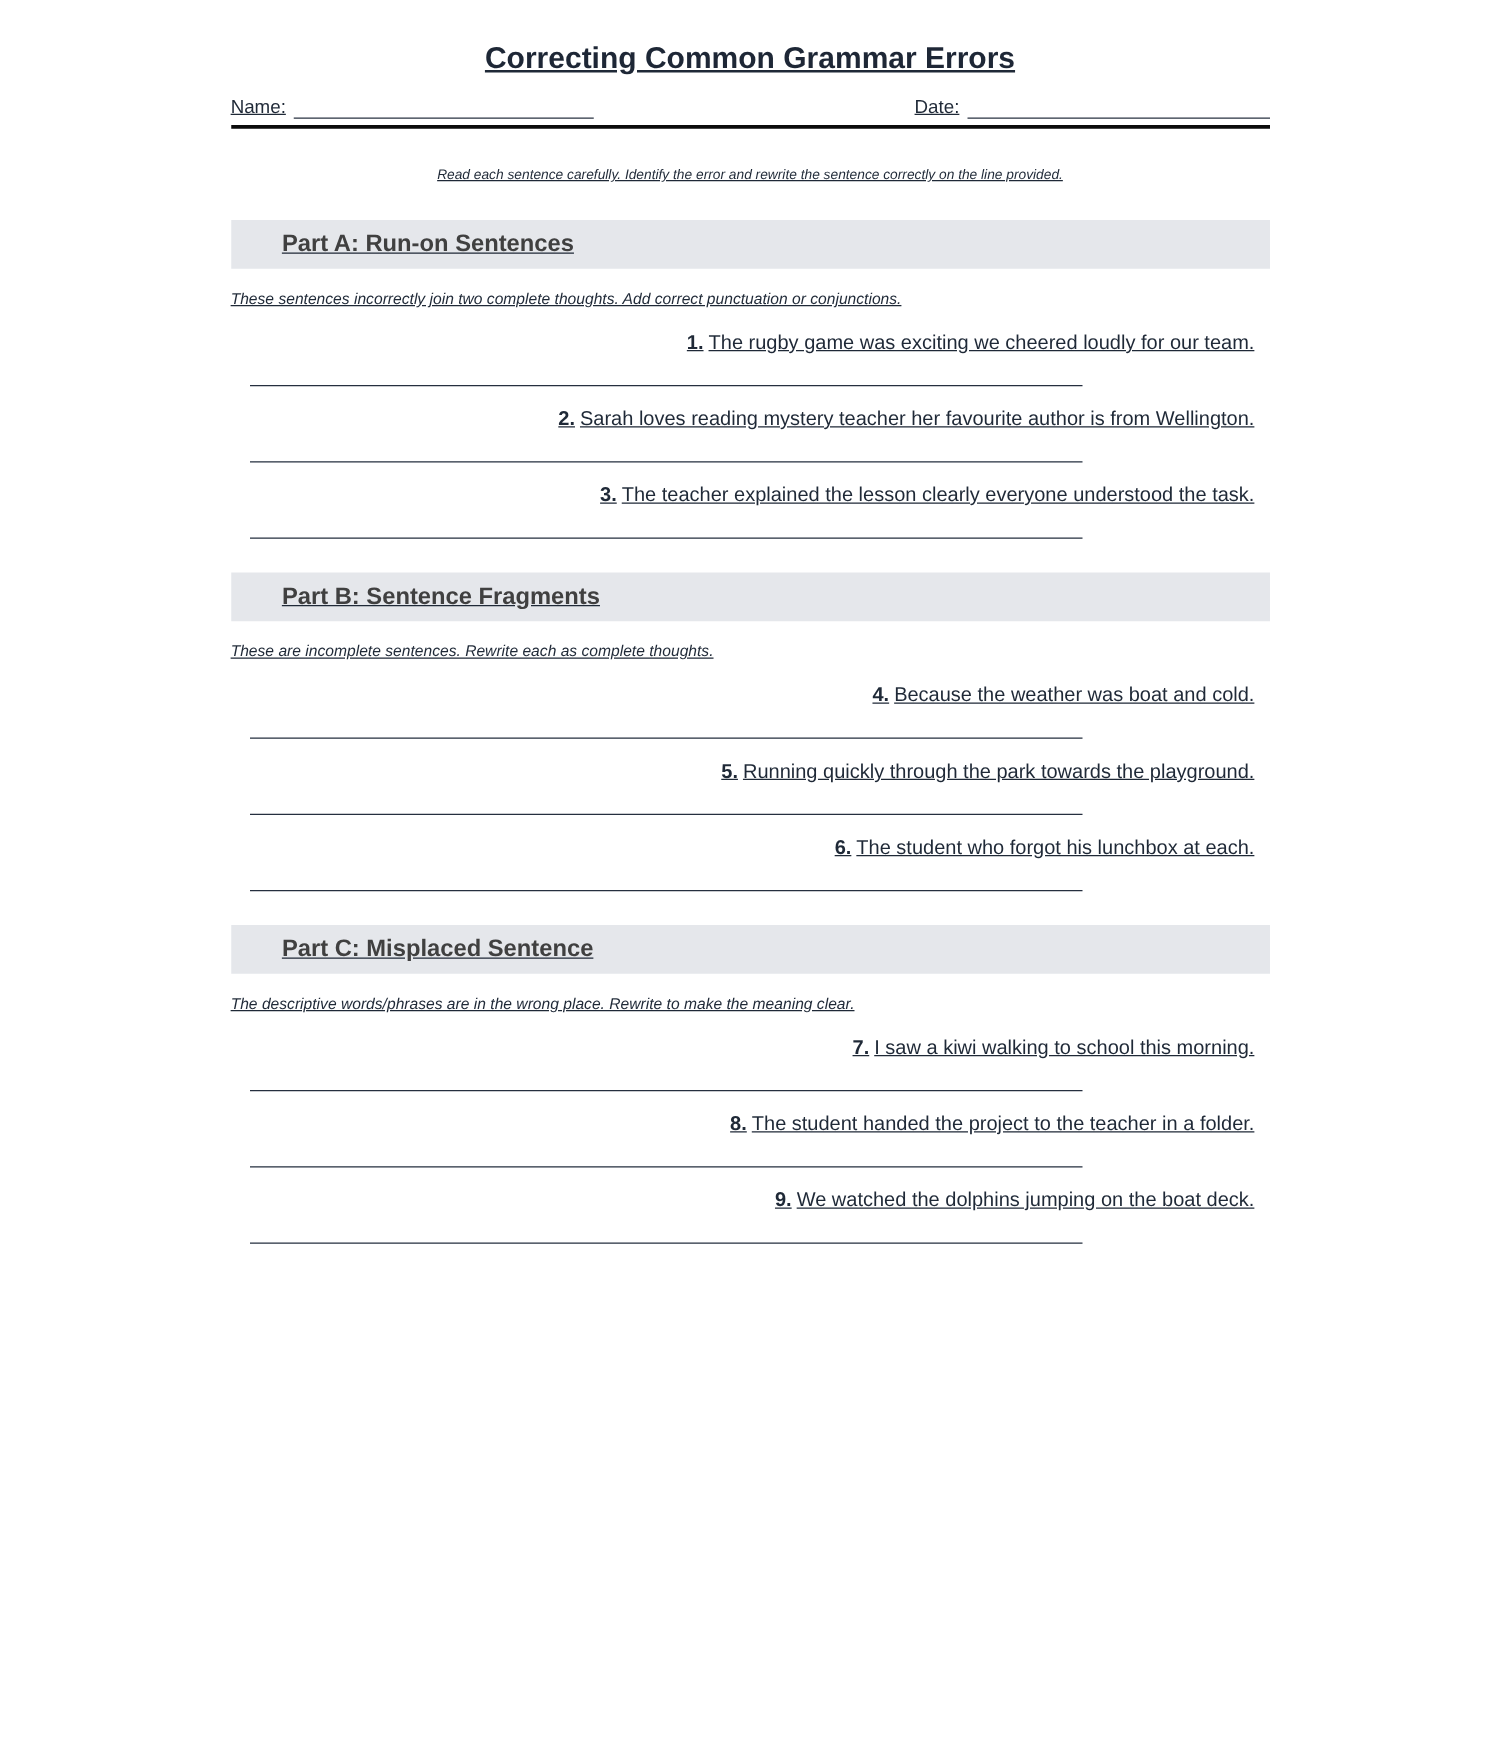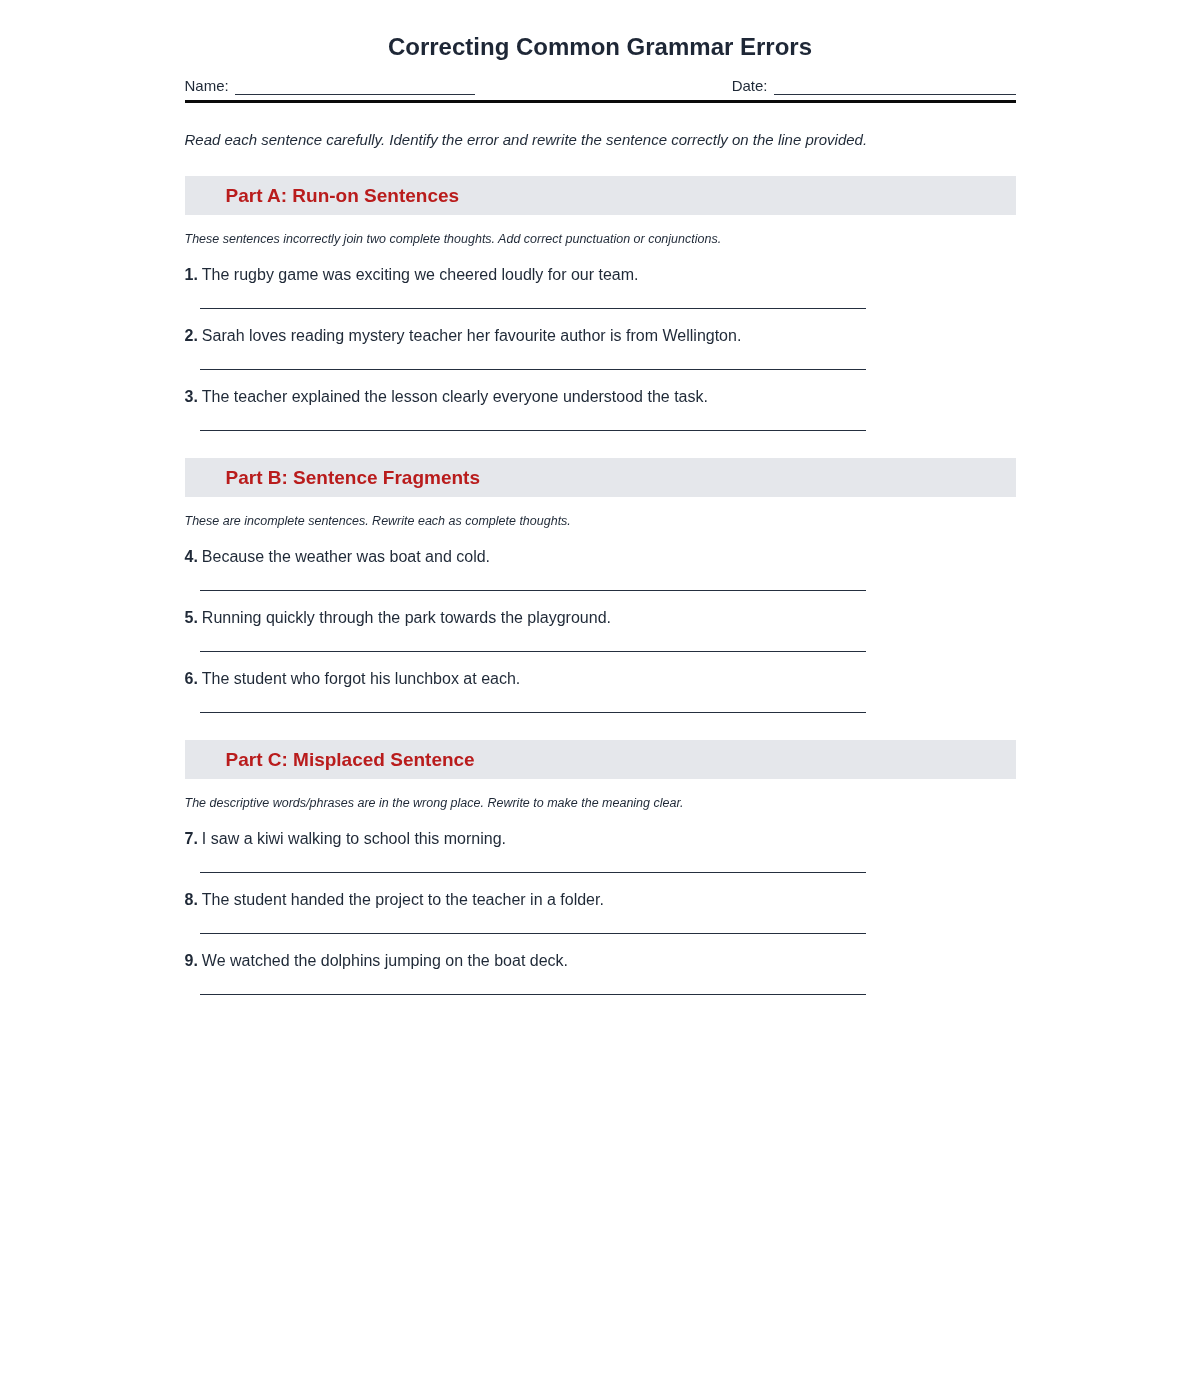--- a/index.html
+++ b/index.html
@@ -12,20 +12,21 @@
   }
   body {
     width: 1200px;
     height: 1400px;
     overflow: hidden;
   }
   .page {
     width: 831px;
     margin: 0 auto;
     padding-top: 33px;
+    text-decoration: underline;
   }
   .doc-title {
     margin: 0 0 14px 0;
     font-size: 24px;
     line-height: 28px;
     font-weight: bold;
     text-align: center;
     color: #1e2736;
   }
   .meta-row {
@@ -50,51 +51,53 @@
   }
   .name-line { width: 240px; }
   .date-line { width: 242px; }
   .top-rule {
     margin-top: 5px;
     height: 3px;
     background: #0b0b0b;
   }
   .instructions {
     margin: 28px 0 0 0;
-    font-size: 15px;
+    font-size: 11px;
     line-height: 18px;
     font-style: italic;
+    text-align: center;
   }
   .section { margin-top: 27px; }
   .section-header {
     height: 39px;
     background: #e5e7eb;
     display: flex;
     align-items: center;
     padding-left: 9px;
   }
   .section-heading {
     margin: 0;
     font-size: 19px;
     font-weight: bold;
-    color: #b91c1c;
+    color: #404040;
     padding-left: 32px;
   }
   .section-desc {
     margin: 17px 0 0 0;
     font-size: 12.5px;
     line-height: 15px;
     font-style: italic;
   }
   .item { margin-top: 18px; }
   .item + .item { margin-top: 17px; }
   .item-text {
-    margin: 0;
+    margin: 12px;
     font-size: 16px;
     line-height: 20px;
+    text-align: right;
   }
   .item-number {
     font-weight: bold;
     margin-right: 4px;
   }
   .answer-line {
     margin: 23px 0 0 15px;
     width: 666px;
     height: 0;
     border-bottom: 1.8px solid #252f3f;

